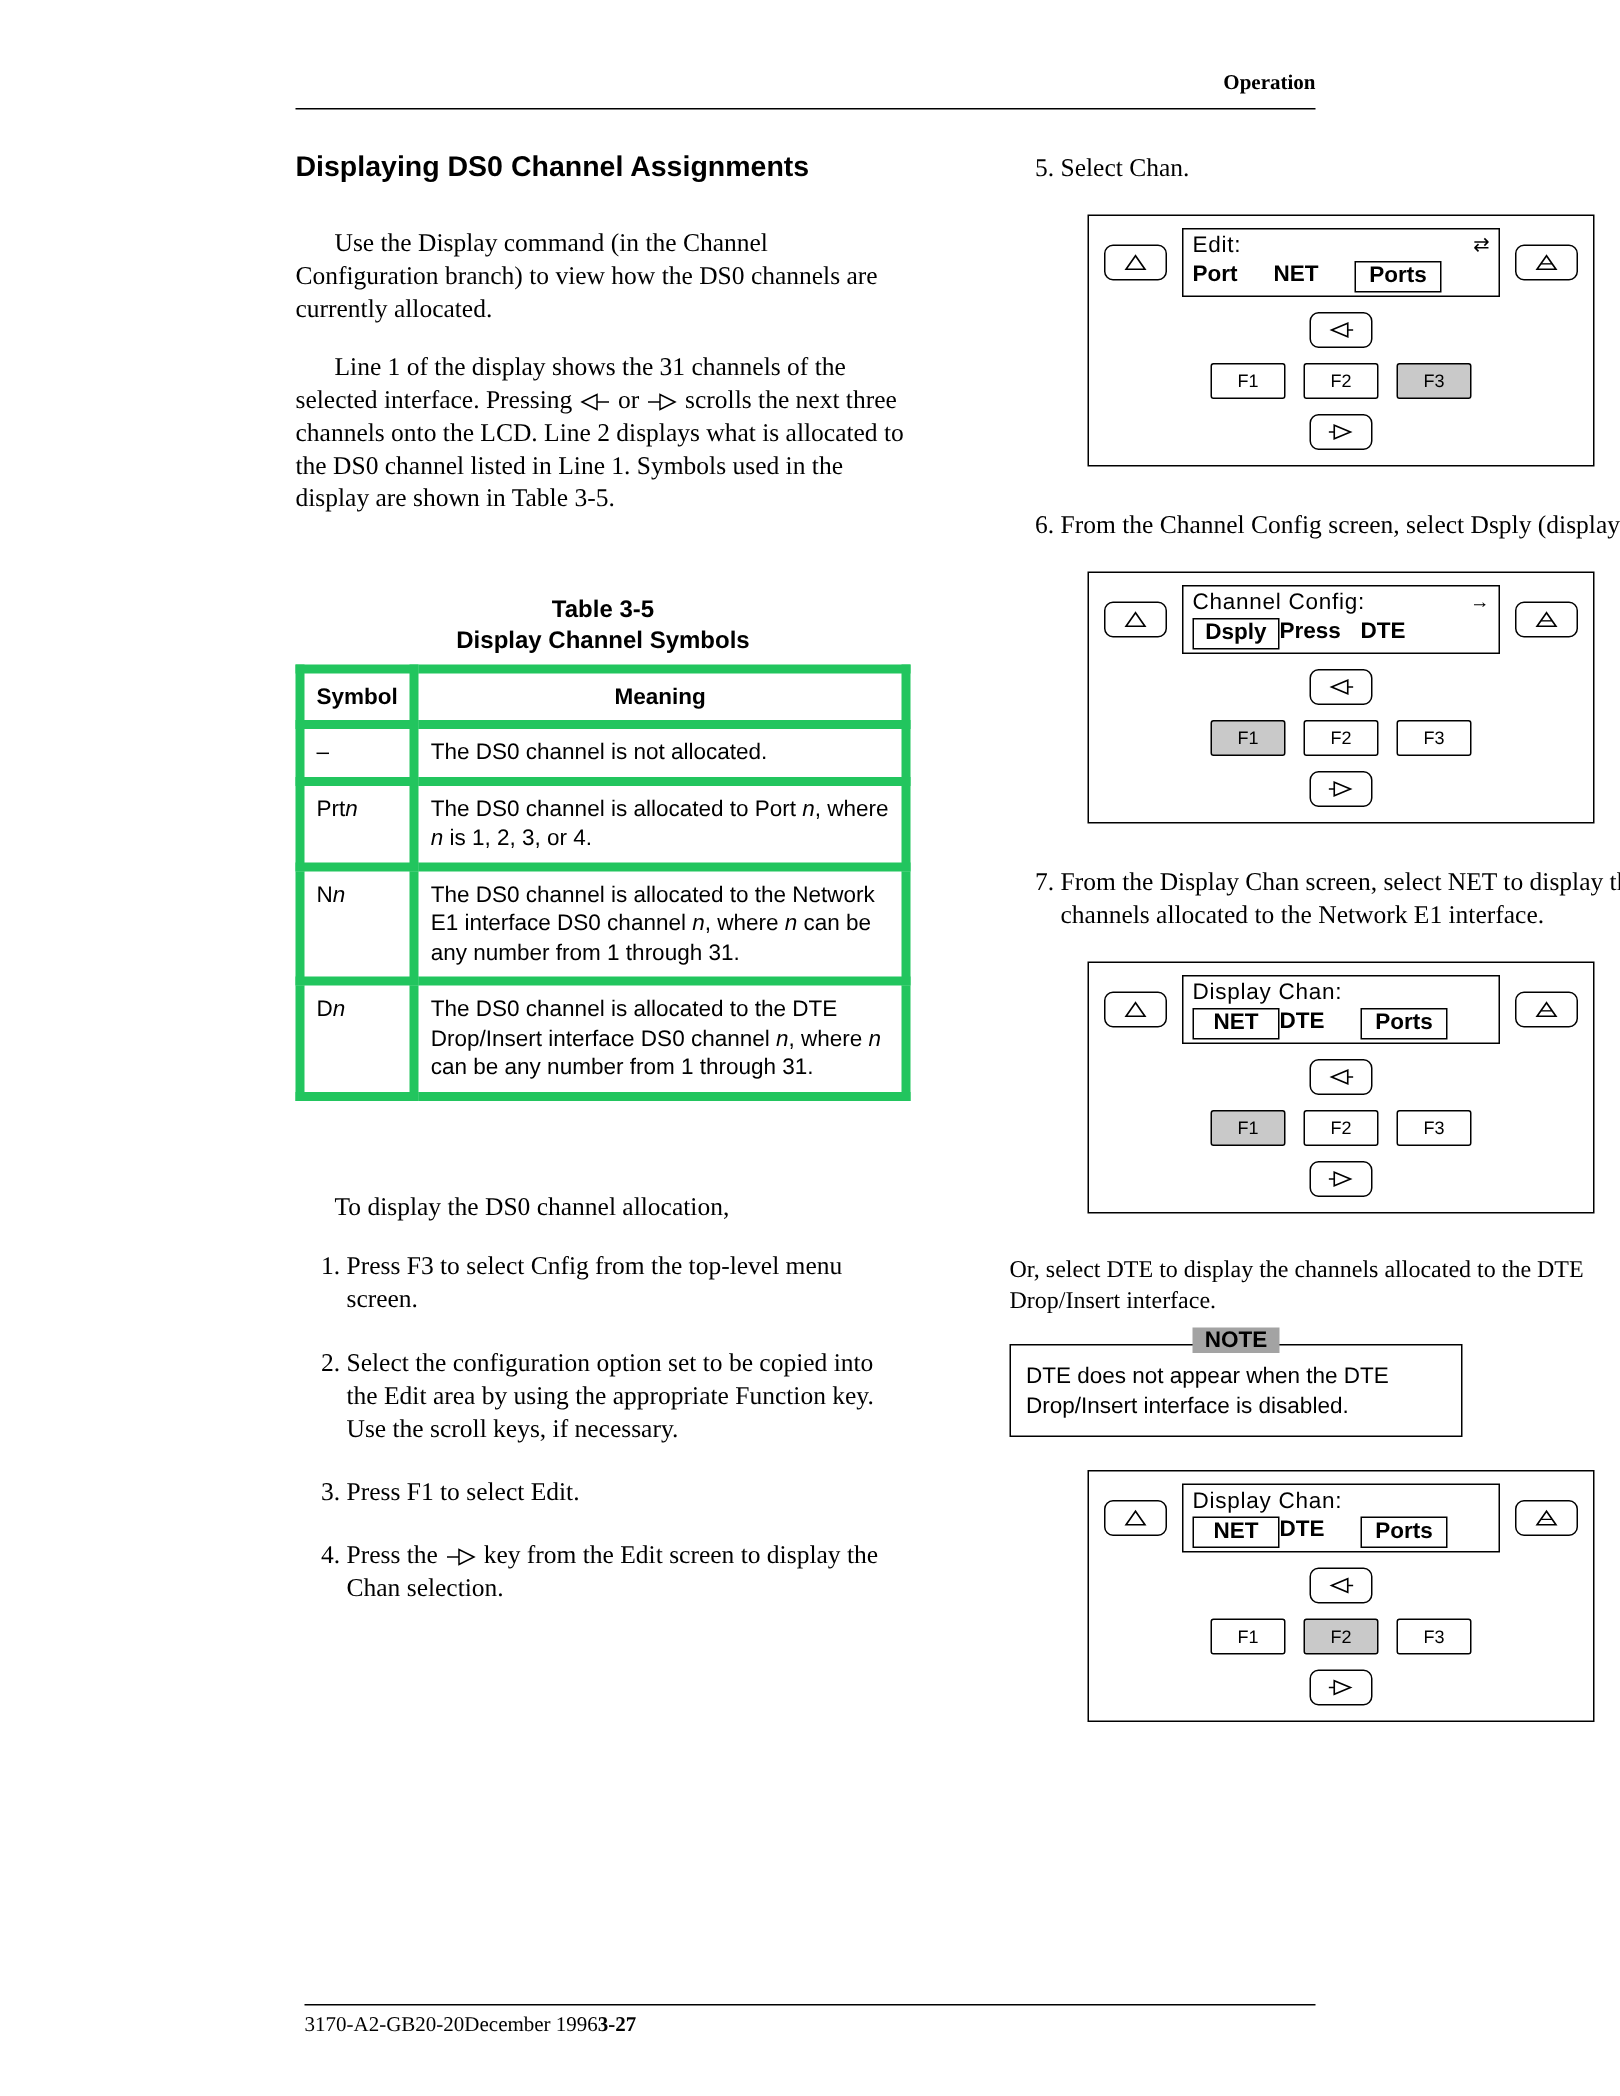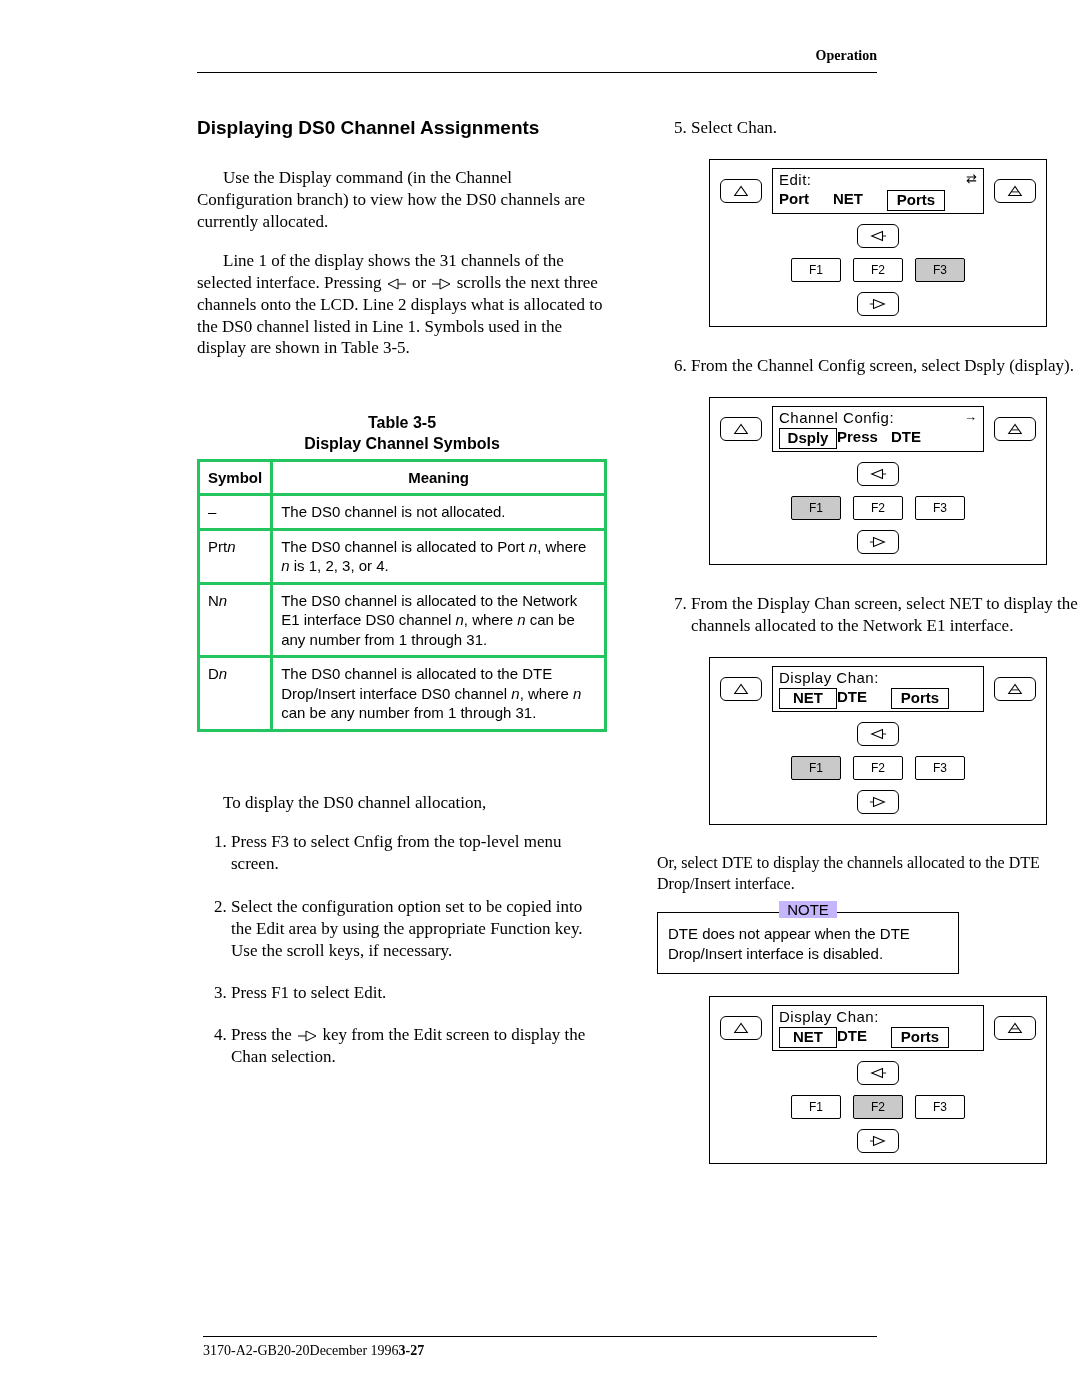--- a/index.html
+++ b/index.html
@@ -20,22 +20,22 @@
   .top-rule { border-top: 1.5px solid #000; margin-top: 8px; }
   .header-right {
     text-align: right;
     font-family: "Times New Roman", serif;
     font-weight: bold;
     font-size: 14px;
     margin-bottom: 2px;
   }
   .columns {
     display: flex;
-    gap: 50px;
-    margin-top: 44px;
+    gap: 66px;
+    margin-top: 28px;
   }
   .col { flex: 1 1 0; min-width: 0; }
   .col-left { flex: 0 0 410px; }
   .col-right { flex: 0 0 442px; }
   h2.section {
     font-family: Arial, Helvetica, sans-serif;
     font-weight: bold;
     font-size: 19px;
     margin: 0 0 28px 0;
   }
@@ -54,21 +54,21 @@
     margin: 54px 0 4px 0;
     line-height: 1.3;
   }
   table.symtab {
     border-collapse: collapse;
     width: 100%;
     font-family: Arial, Helvetica, sans-serif;
     font-size: 15px;
   }
   table.symtab th, table.symtab td {
-    border: 3px solid #22c55e;
+    border: 6px solid #22c55e;
     padding: 6px 8px;
     text-align: left;
     vertical-align: top;
     line-height: 1.3;
   }
   table.symtab th {
     font-weight: bold;
     text-align: center;
   }
   table.symtab th:first-child { text-align: left; }
@@ -159,23 +159,23 @@
     margin: 12px 0 22px 0;
     font-family: Arial, Helvetica, sans-serif;
     font-size: 15px;
     position: relative;
   }
   .note-title-wrap {
     text-align: center; margin-top: -12px;
   }
   .note-title {
     display: inline-block;
-    background: #c4b5fd;
+    background: #a3a3a3;
     padding: 0 8px;
-    font-weight: normal;
+    font-weight: bold;
   }
   .note-body { padding: 6px 10px 10px 10px; line-height: 1.3; }
   .footer {
     position: absolute;
     left: 90px; right: 90px;
     bottom: 38px;
   }
   .footer-rule { border-top: 1px solid #000; margin-bottom: 6px; }
   .footer-row {
     display: flex; justify-content: flex-start;

